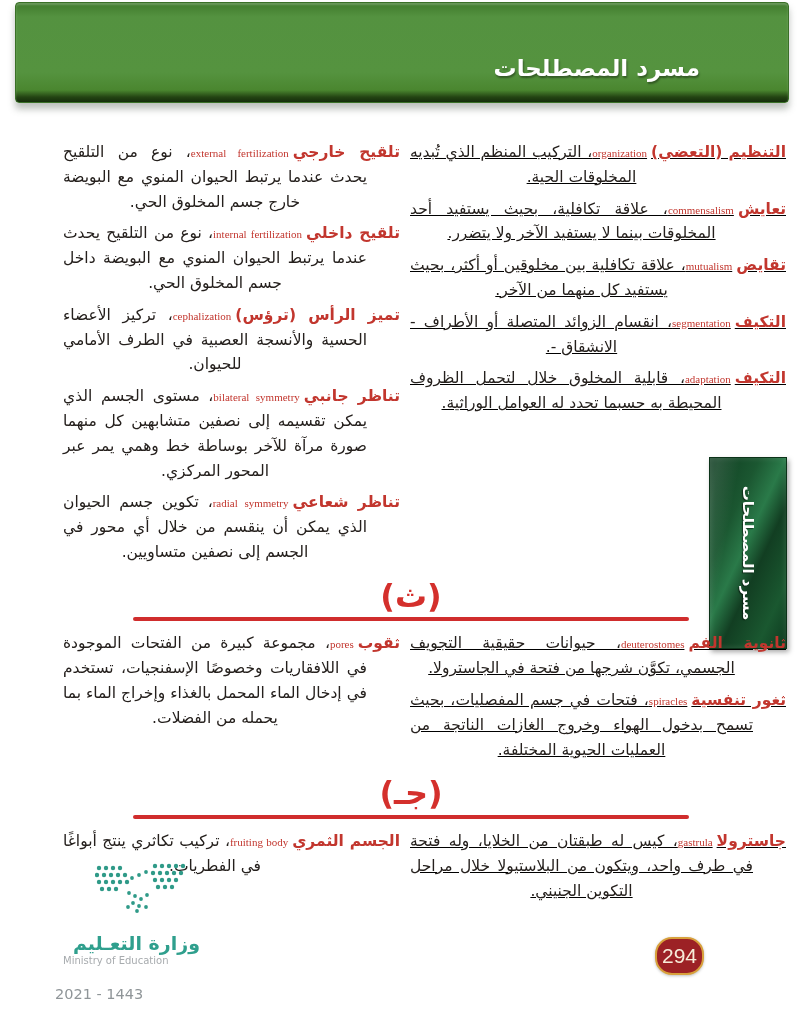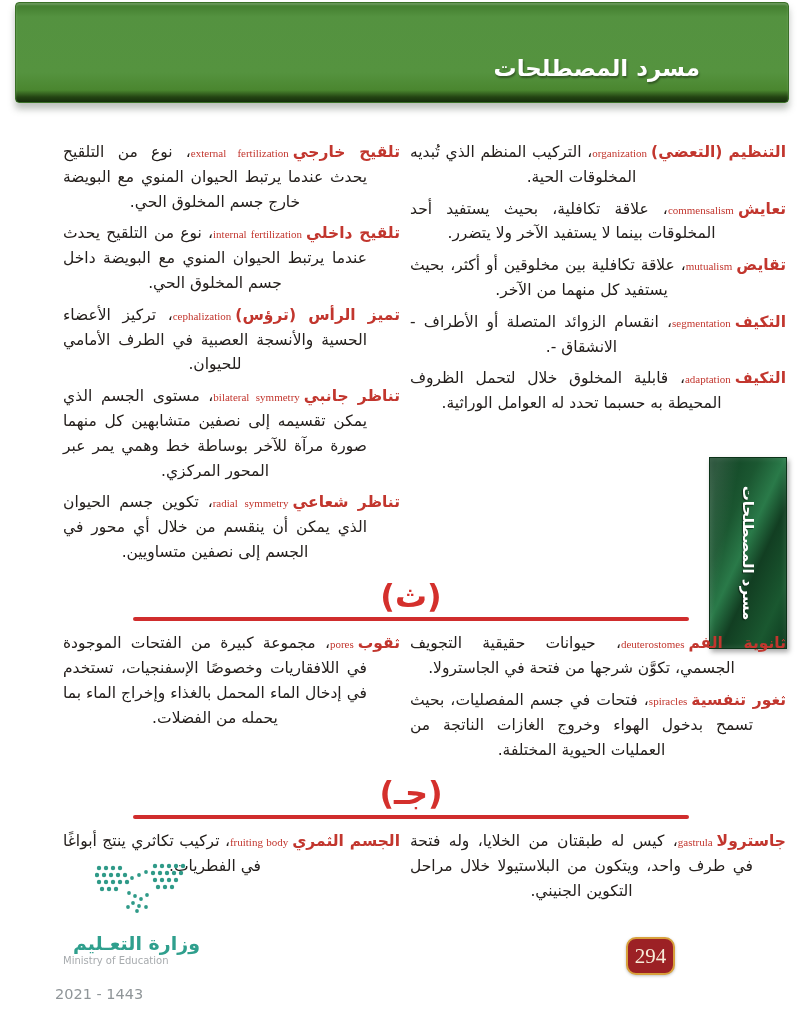--- a/index.html
+++ b/index.html
@@ -20,21 +20,21 @@
   .banner-title{
     position:absolute;right:88px;top:52px;
     color:#ffffff;font-size:23px;font-weight:bold;
     text-shadow:1px 2px 2px rgba(0,0,0,.38);
     direction:rtl;
   }
 
   
   .content{position:absolute;top:140px;left:63px;width:723px;direction:rtl;}
   .cols{display:flex;gap:10px;}
-  .col-r{width:376px;}
+  .col-r{width:376px;text-decoration:underline;}
   .col-l{width:337px;}
   .entry{
     margin:0 0 7px;
     font-size:15.5px;line-height:1.6;color:#25201d;
     text-align:justify;text-align-last:center;
     padding-right:33px;text-indent:-33px;
   }
   .term{color:#c2362e;font-weight:bold;margin-left:4px;}
   .en{color:#c2362e;font-family:"Liberation Serif",serif;font-size:11px;}
   .def{color:#25201d;}
@@ -61,23 +61,23 @@
 
   
   .ministry{position:absolute;left:55px;top:862px;width:145px;}
   .dots{display:block;margin-left:40px;width:98px;height:54px;}
   .ministry-ar{color:#2f9f8d;font-size:19px;font-weight:bold;margin-top:16px;direction:rtl;text-align:right;}
   .ministry-en{color:#a7abae;font-size:10px;margin-top:1px;margin-left:8px;}
   .ministry-years{color:#8f9598;font-size:14.5px;margin-top:20px;}
 
   
   .page-badge{
-    position:absolute;left:626px;top:937px;width:45px;height:34px;
-    background:#9c2125;border:2px solid #d8a13c;border-radius:10px;
-    color:#f7ecd9;font-family:Liberation Serif, serif;font-size:21px;
+    position:absolute;left:655px;top:937px;width:45px;height:34px;
+    background:#9c2125;border:2px solid #d8a13c;border-radius:17px;
+    color:#f7ecd9;font-family:Liberation Sans, sans-serif;font-size:21px;
     display:flex;align-items:center;justify-content:center;
     box-shadow:0 1px 3px rgba(0,0,0,.25);
   }
 </style>
 </head>
 <body>
 
 <div class="banner">
   <div class="banner-title">مسرد المصطلحات</div>
 </div>

